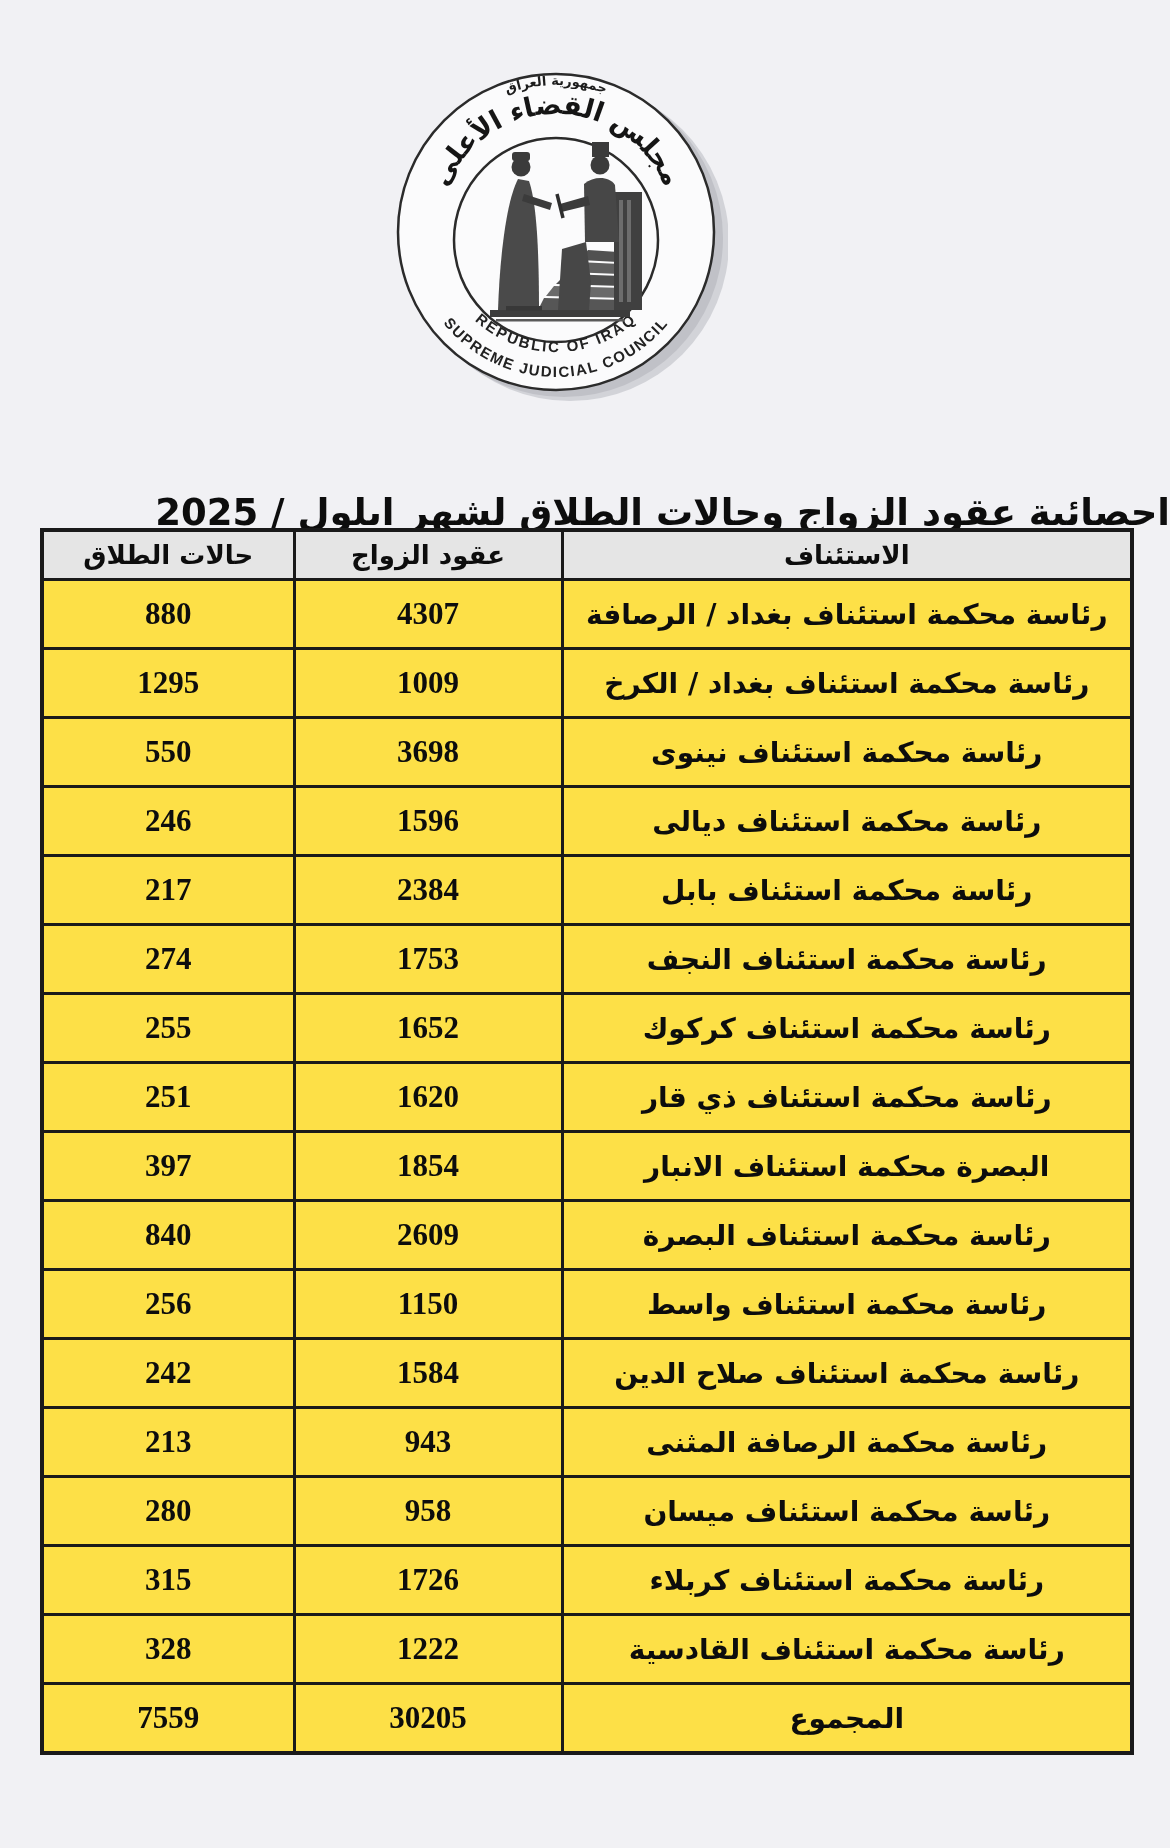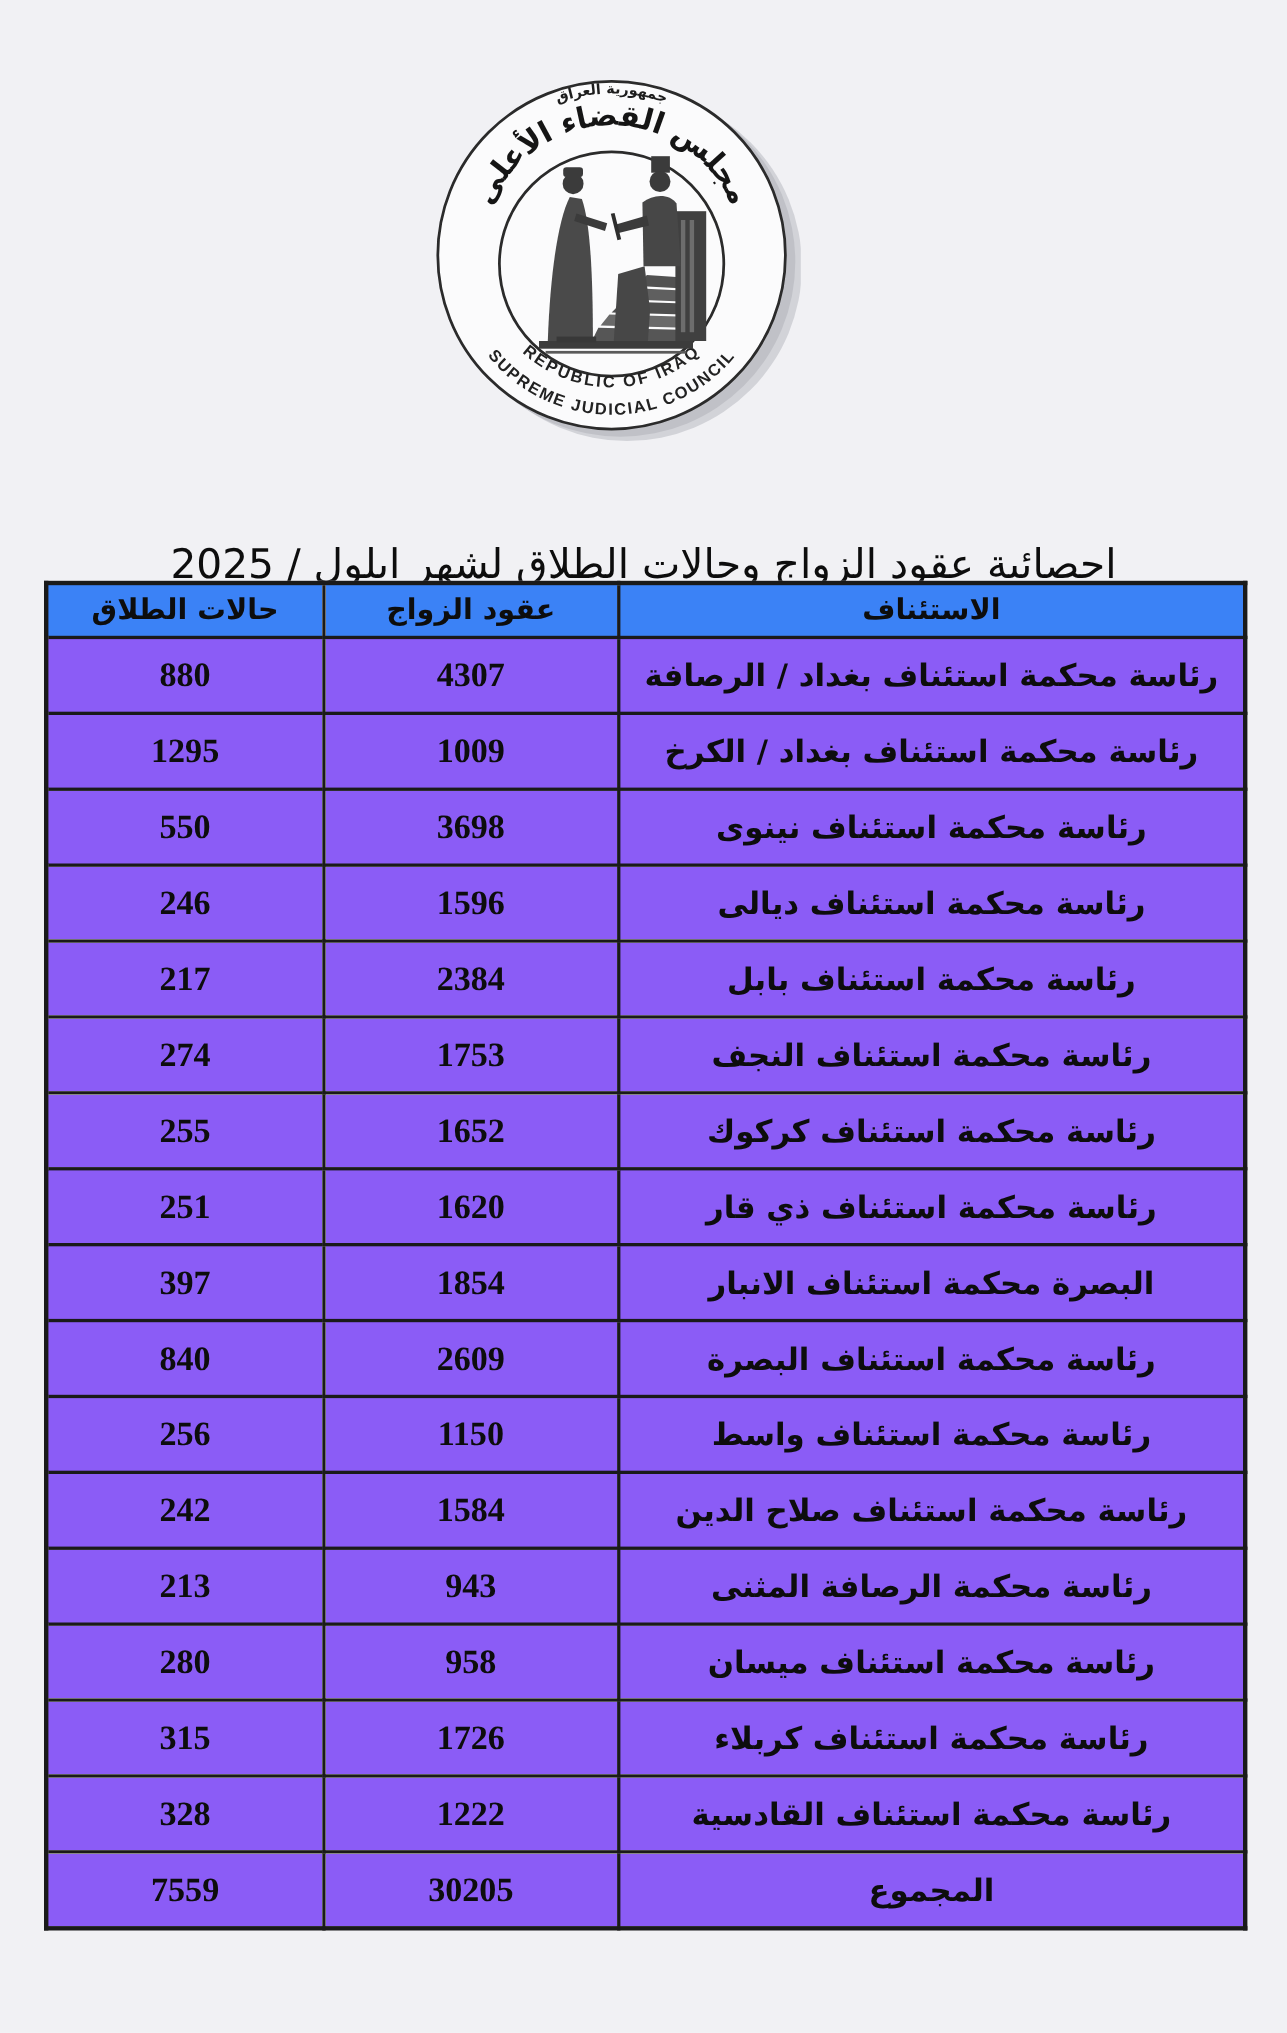--- a/index.html
+++ b/index.html
@@ -15,40 +15,40 @@
   
   .logo{position:absolute;left:388px;top:44px;width:340px;height:368px;}
   .arc-ar-small{font-family:"DejaVu Sans",sans-serif;font-size:13px;font-weight:bold;fill:#1d1d1d;}
   .arc-ar-big{font-family:"DejaVu Sans",sans-serif;font-size:27px;font-weight:bold;fill:#151515;}
   .arc-en{font-family:"Liberation Sans","DejaVu Sans",sans-serif;font-size:15px;font-weight:bold;fill:#222;letter-spacing:2.2px;}
   .arc-en2{letter-spacing:1.6px;}
 
   
   .title{
     position:absolute;top:458px;left:0;width:1170px;height:60px;
-    line-height:60px;text-align:center;direction:rtl;
-    font-size:37px;font-weight:normal;color:#0d0d0d;
+    line-height:60px;text-align:right;direction:rtl;
+    font-size:37px;font-weight:bold;color:#0d0d0d;
   }
 
   
   .stats-table{
     position:absolute;left:40px;top:528px;width:1090px;
     border-collapse:collapse;table-layout:fixed;direction:rtl;
     border:4px solid #1a1a1a;background:#f6f6f8;
   }
   .stats-table th,.stats-table td{
     border:3px solid #1a1a1a;text-align:center;vertical-align:middle;
     padding:0;color:#0d0d0d;overflow:hidden;
   }
   .stats-table thead th{
-    height:46px;background:#3b82f6;
+    height:46px;background:#e5e5e5;
     font-size:26px;font-weight:bold;
     font-family:"DejaVu Sans",sans-serif;
   }
-  .stats-table td{height:66px;background:#8b5cf6;}
+  .stats-table td{height:66px;background:#fde047;}
   .stats-table td.court{font-size:28px;font-weight:bold;font-family:"DejaVu Sans",sans-serif;}
   .stats-table td.num{
     font-family:"Liberation Serif","DejaVu Serif",serif;
     font-size:31px;font-weight:bold;direction:ltr;
   }
 </style>
 </head>
 <body>
 
 <div class="page">

